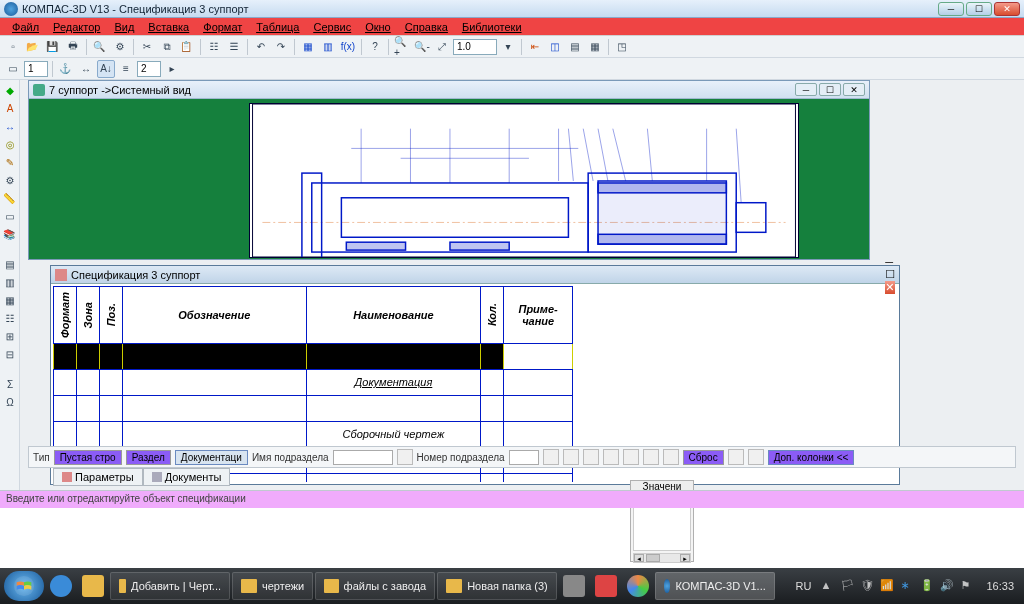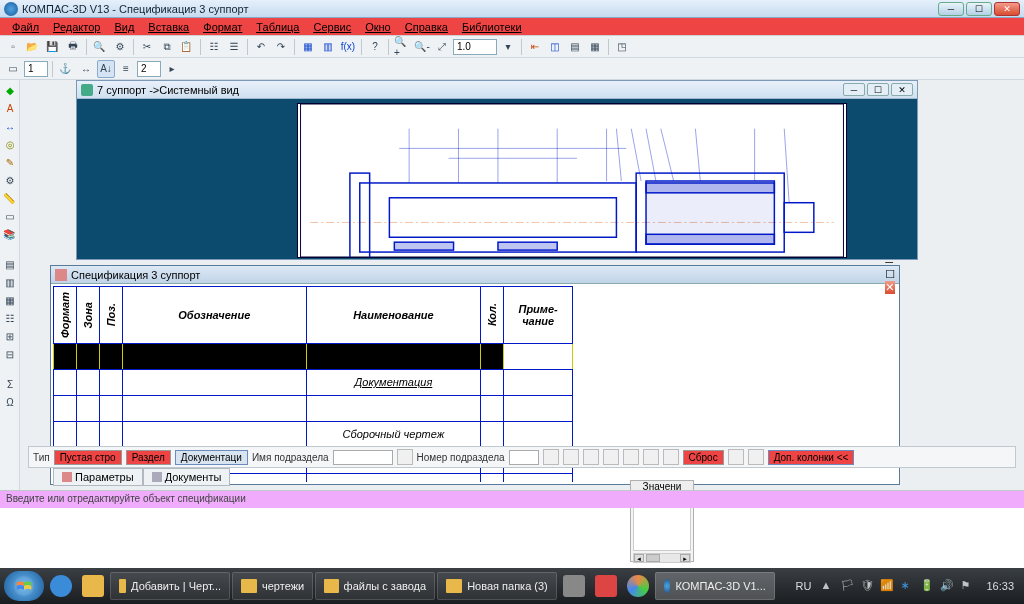--- a/index.html
+++ b/index.html
@@ -24,21 +24,21 @@
   .tbtn { width: 18px; height: 18px; border:1px solid transparent; display:flex; align-items:center; justify-content:center; font-size:10px; color:#345; border-radius:2px;}
   .tsep { width:1px; height:16px; background:#c0c8d0; margin:0 2px;}
   .tinput { height:16px; border:1px solid #8ab; background:#fff; padding:0 3px; font-size:10px;}
 
   
   .workarea { position: absolute; left:0; top:80px; right:0; bottom:60px; background:#eceff2; }
   .vtoolbar { position:absolute; left:0; top:0; width:20px; bottom:0; background:#eef2f5; border-right:1px solid #d0d8e0; display:flex; flex-direction:column; gap:2px; padding:2px;}
   .vtoolbar .tbtn{width:16px;height:16px;}
 
   
-  .mdiwin { position:absolute; left:28px; top:0; width:842px; height:180px; border:1px solid #7a99b8; background:#0c4a6e;margin-left:48px; }
+  .mdiwin { position:absolute; left:28px; top:0; width:842px; height:180px; border:1px solid #7a99b8; background:#15803d; }
   .mdiwin .mdtitle { height:18px; background:linear-gradient(#e8f0fa,#d0e0f0); display:flex; align-items:center; padding:0 4px; border-bottom:1px solid #a0b8d0;}
   .mdiwin .mdtitle .ic{width:12px;height:12px;background:#4a8; margin-right:4px; border-radius:2px;}
   .mdiwin .mdtitle .txt{flex:1;}
   .mdiwin .mdtitle .mb{display:flex;gap:2px;}
   .mdiwin .mdtitle .mbtn{width:22px;height:13px;border:1px solid #8aa;background:#e4eef6;border-radius:2px;display:flex;align-items:center;justify-content:center;font-size:9px;}
   .drawing { position:absolute; left:220px; top:22px; width:550px; height:155px; border:1px solid #003; background:#fff; overflow:hidden;}
   .drawing svg{width:100%;height:100%;}
 
   
   .specwin { position:absolute; left:50px; top:185px; width:850px; height:220px; border:1px solid #5a7a9a; background:#fff;}
@@ -57,21 +57,21 @@
   .floatp { position:absolute; left:630px; top:400px; width:64px; height:82px; background:#f4f4f4; border:1px solid #b0b0b0;}
   .floatp .hdr{height:14px; font-size:10px; text-align:center; border-bottom:1px solid #ccc; background:#eee;}
   .floatp .body{height:54px; background:#fff; margin:2px; border:1px solid #ccc;}
   .floatp .scr{height:10px; background:#e8e8e8; margin:0 2px; border:1px solid #ccc; display:flex; align-items:center;}
   .floatp .scr .ar{width:10px;height:8px;background:#ddd;border:1px solid #aaa;font-size:7px;text-align:center;}
   .floatp .scr .th{flex:0 0 14px;height:8px;background:#ccc;border:1px solid #aaa;margin-left:2px;}
 
   
   .propbar { position:absolute; left:28px; bottom:40px; right:8px; height:22px; background:#f4f6f8; border:1px solid #c0c8d0; display:flex; align-items:center; padding:0 4px; gap:4px;}
   .propbar .lbl{font-size:10px; color:#333;}
-  .propbar .btn{padding:1px 5px; border:1px solid #999; background:#ef4444; font-size:10px;}
+  .propbar .btn{padding:1px 5px; border:1px solid #999; background:#8b5cf6; font-size:10px;}
   .propbar .btn.active{background:#d8e4f0; border-color:#6a8ac0;}
   .propbar .inp{height:15px; border:1px solid #aaa; background:#fff;}
   .propbar .ibtn{width:16px;height:16px;border:1px solid #bbb;background:#f0f0f0;}
 
   .tabbar { position:absolute; left:28px; bottom:22px; height:18px; display:flex; gap:0;padding-left:25px;}
   .tabbar .tab{padding:1px 8px; border:1px solid #b0b8c0; background:#eef2f5; font-size:10px; display:flex; align-items:center; gap:3px;}
   .tabbar .tab .ti{width:10px;height:10px;background:#d88;}
   .tabbar .tab:nth-child(2) .ti{background:#aab;}
 
   .status{position:absolute; left:0; bottom:0; right:0; height:18px; background:#f0abfc; border-top:1px solid #c0c8d0; padding:2px 6px; font-size:10px; color:#444;}

